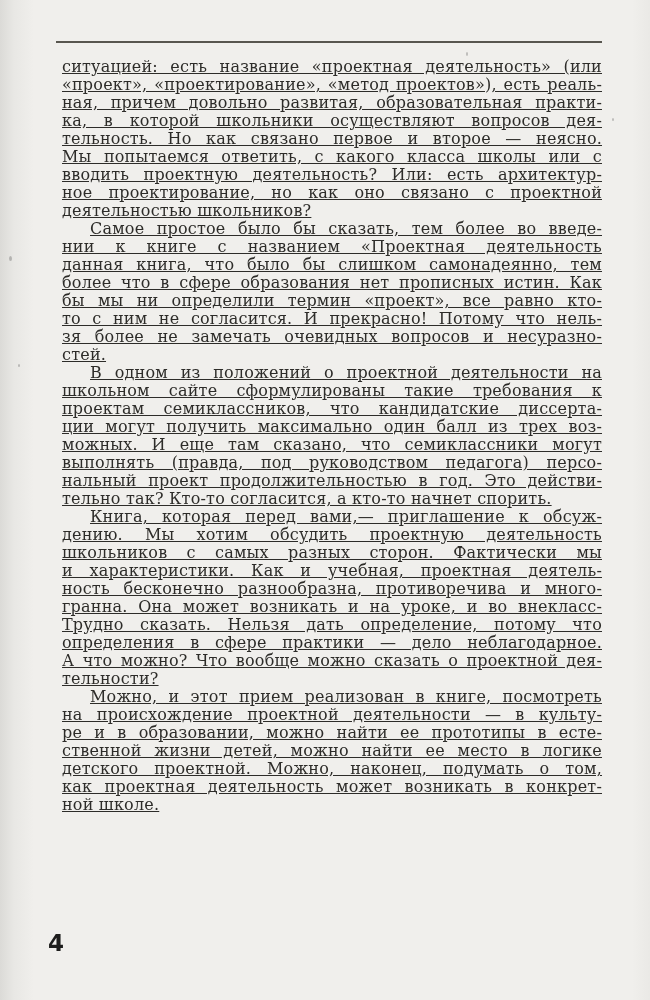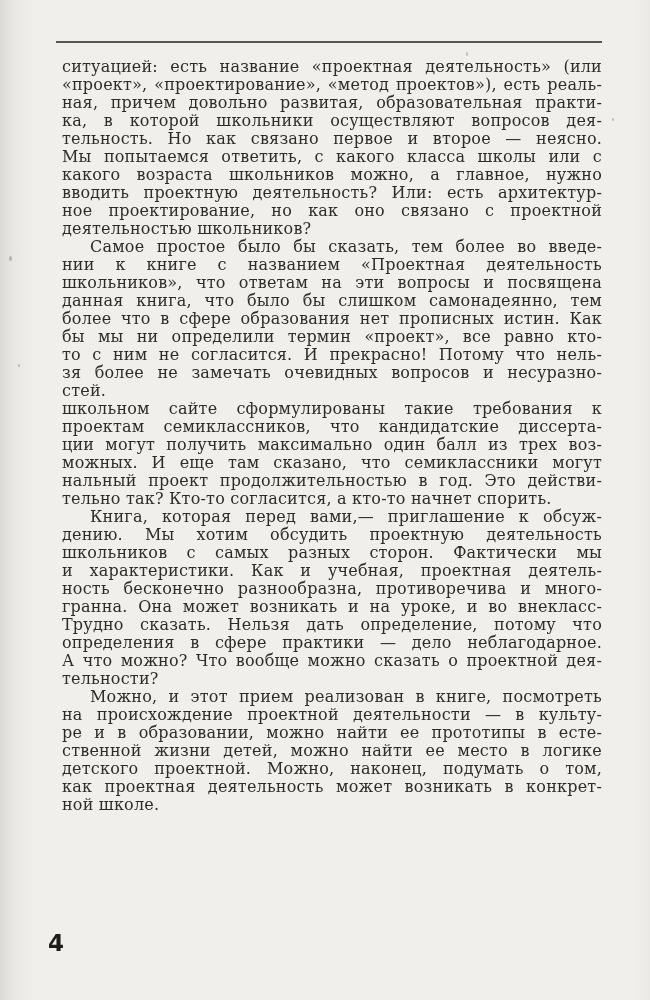--- a/index.html
+++ b/index.html
@@ -30,20 +30,21 @@
     font-size: 16px;
     line-height: 18px;
     color: #2d2c29;
     letter-spacing: 0.2px;
   }
   .paragraph { margin: 0; }
   .line {
     height: 18px;
     text-align: justify;
     text-align-last: justify;
+    text-decoration: underline;
   }
   .line.last {
     text-align-last: left;
   }
   .line.indent {
     text-indent: 28px;
   }
   .page-number {
     position: absolute;
     left: 48px; top: 930px;
@@ -69,41 +70,41 @@
   <div class="top-rule"></div>
 
   <div class="text-block">
       <div class="paragraph">
         <div class="line">ситуацией: есть название «проектная деятельность» (или</div>
         <div class="line">«проект», «проектирование», «метод проектов»), есть реаль-</div>
         <div class="line">ная, причем довольно развитая, образовательная практи-</div>
         <div class="line">ка, в которой школьники осуществляют вопросов дея-</div>
         <div class="line">тельность. Но как связано первое и второе — неясно.</div>
         <div class="line">Мы попытаемся ответить, с какого класса школы или с</div>
-        <div class="line">какого возраста школьников можно, а главное, нужно</div>
         <div class="line">вводить проектную деятельность? Или: есть архитектур-</div>
         <div class="line">ное проектирование, но как оно связано с проектной</div>
         <div class="line last">деятельностью школьников?</div>
       </div>
       <div class="paragraph">
         <div class="line indent">Самое простое было бы сказать, тем более во введе-</div>
         <div class="line">нии к книге с названием «Проектная деятельность</div>
-        <div class="line">школьников», что ответам на эти вопросы и посвящена</div>
         <div class="line">данная книга, что было бы слишком самонадеянно, тем</div>
         <div class="line">более что в сфере образования нет прописных истин. Как</div>
         <div class="line">бы мы ни определили термин «проект», все равно кто-</div>
         <div class="line">то с ним не согласится. И прекрасно! Потому что нель-</div>
         <div class="line">зя более не замечать очевидных вопросов и несуразно-</div>
         <div class="line last">стей.</div>
       </div>
       <div class="paragraph">
+        <div class="line indent">В одном из положений о проектной деятельности на</div>
         <div class="line">школьном сайте сформулированы такие требования к</div>
         <div class="line">проектам семиклассников, что кандидатские диссерта-</div>
         <div class="line">ции могут получить максимально один балл из трех воз-</div>
         <div class="line">можных. И еще там сказано, что семиклассники могут</div>
+        <div class="line">выполнять (правда, под руководством педагога) персо-</div>
         <div class="line">нальный проект продолжительностью в год. Это действи-</div>
         <div class="line last">тельно так? Кто-то согласится, а кто-то начнет спорить.</div>
       </div>
       <div class="paragraph">
         <div class="line indent">Книга, которая перед вами,— приглашение к обсуж-</div>
         <div class="line">дению. Мы хотим обсудить проектную деятельность</div>
         <div class="line">школьников с самых разных сторон. Фактически мы</div>
         <div class="line">и характеристики. Как и учебная, проектная деятель-</div>
         <div class="line">ность бесконечно разнообразна, противоречива и много-</div>
         <div class="line">гранна. Она может возникать и на уроке, и во внекласс-</div>

